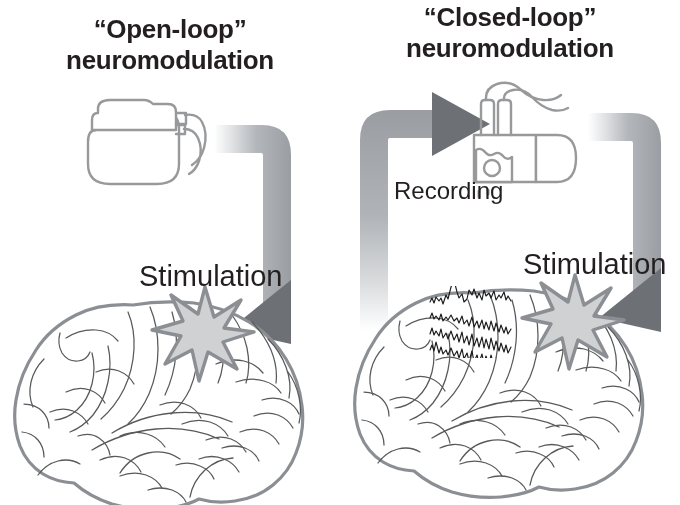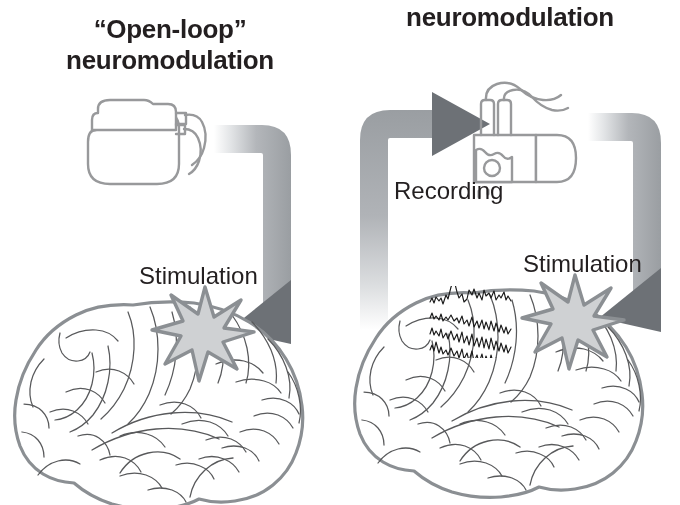--- a/index.html
+++ b/index.html
@@ -17,21 +17,21 @@
   .panel-title{
     position:absolute;top:2px;left:0;width:340px;
     text-align:center;font-weight:bold;font-size:26px;line-height:31px;
     letter-spacing:-0.3px;color:#231f20;
   }
   .title-line{display:block;white-space:nowrap;}
 
   .svg-layer{position:absolute;left:0;top:0;width:340px;height:505px;}
 
   .stim-label{
-    position:absolute;font-size:24px;line-height:26px;
+    position:absolute;font-size:29px;line-height:26px;
     color:#231f20;white-space:nowrap;
   }
   #stim-label-open{left:139px;top:251px;}
   #stim-label-closed{left:183px;top:251px;}
 
   .rec-label{
     position:absolute;left:54px;top:176px;
     font-size:24px;line-height:29px;color:#231f20;white-space:nowrap;
   }
   .rec-line{display:block;}
@@ -137,20 +137,21 @@
                  L152,318 L183,309 L171,283 L198,302 Z" fill="#cfd1d3" stroke="#8b8f93" stroke-width="3.4" stroke-linejoin="round"></path>
       </g>
     </svg>
 
     <div class="stim-label" id="stim-label-open">Stimulation</div>
   </div>
 
   <div class="panel" id="panel-closed">
 
     <div class="panel-title">
+      <span class="title-line">“Closed-loop”</span>
       <span class="title-line">neuromodulation</span>
     </div>
 
     <svg class="svg-layer" viewBox="0 0 340 505" xmlns="http://www.w3.org/2000/svg">
       <defs>
         <linearGradient id="bandFadeUp" x1="0" y1="1" x2="0" y2="0">
           <stop offset="0%" stop-color="#ffffff" stop-opacity="1"></stop>
           <stop offset="20%" stop-color="#dcdee0" stop-opacity="1"></stop>
           <stop offset="52%" stop-color="#b0b3b7" stop-opacity="1"></stop>
           <stop offset="100%" stop-color="#9a9ea2" stop-opacity="1"></stop>

